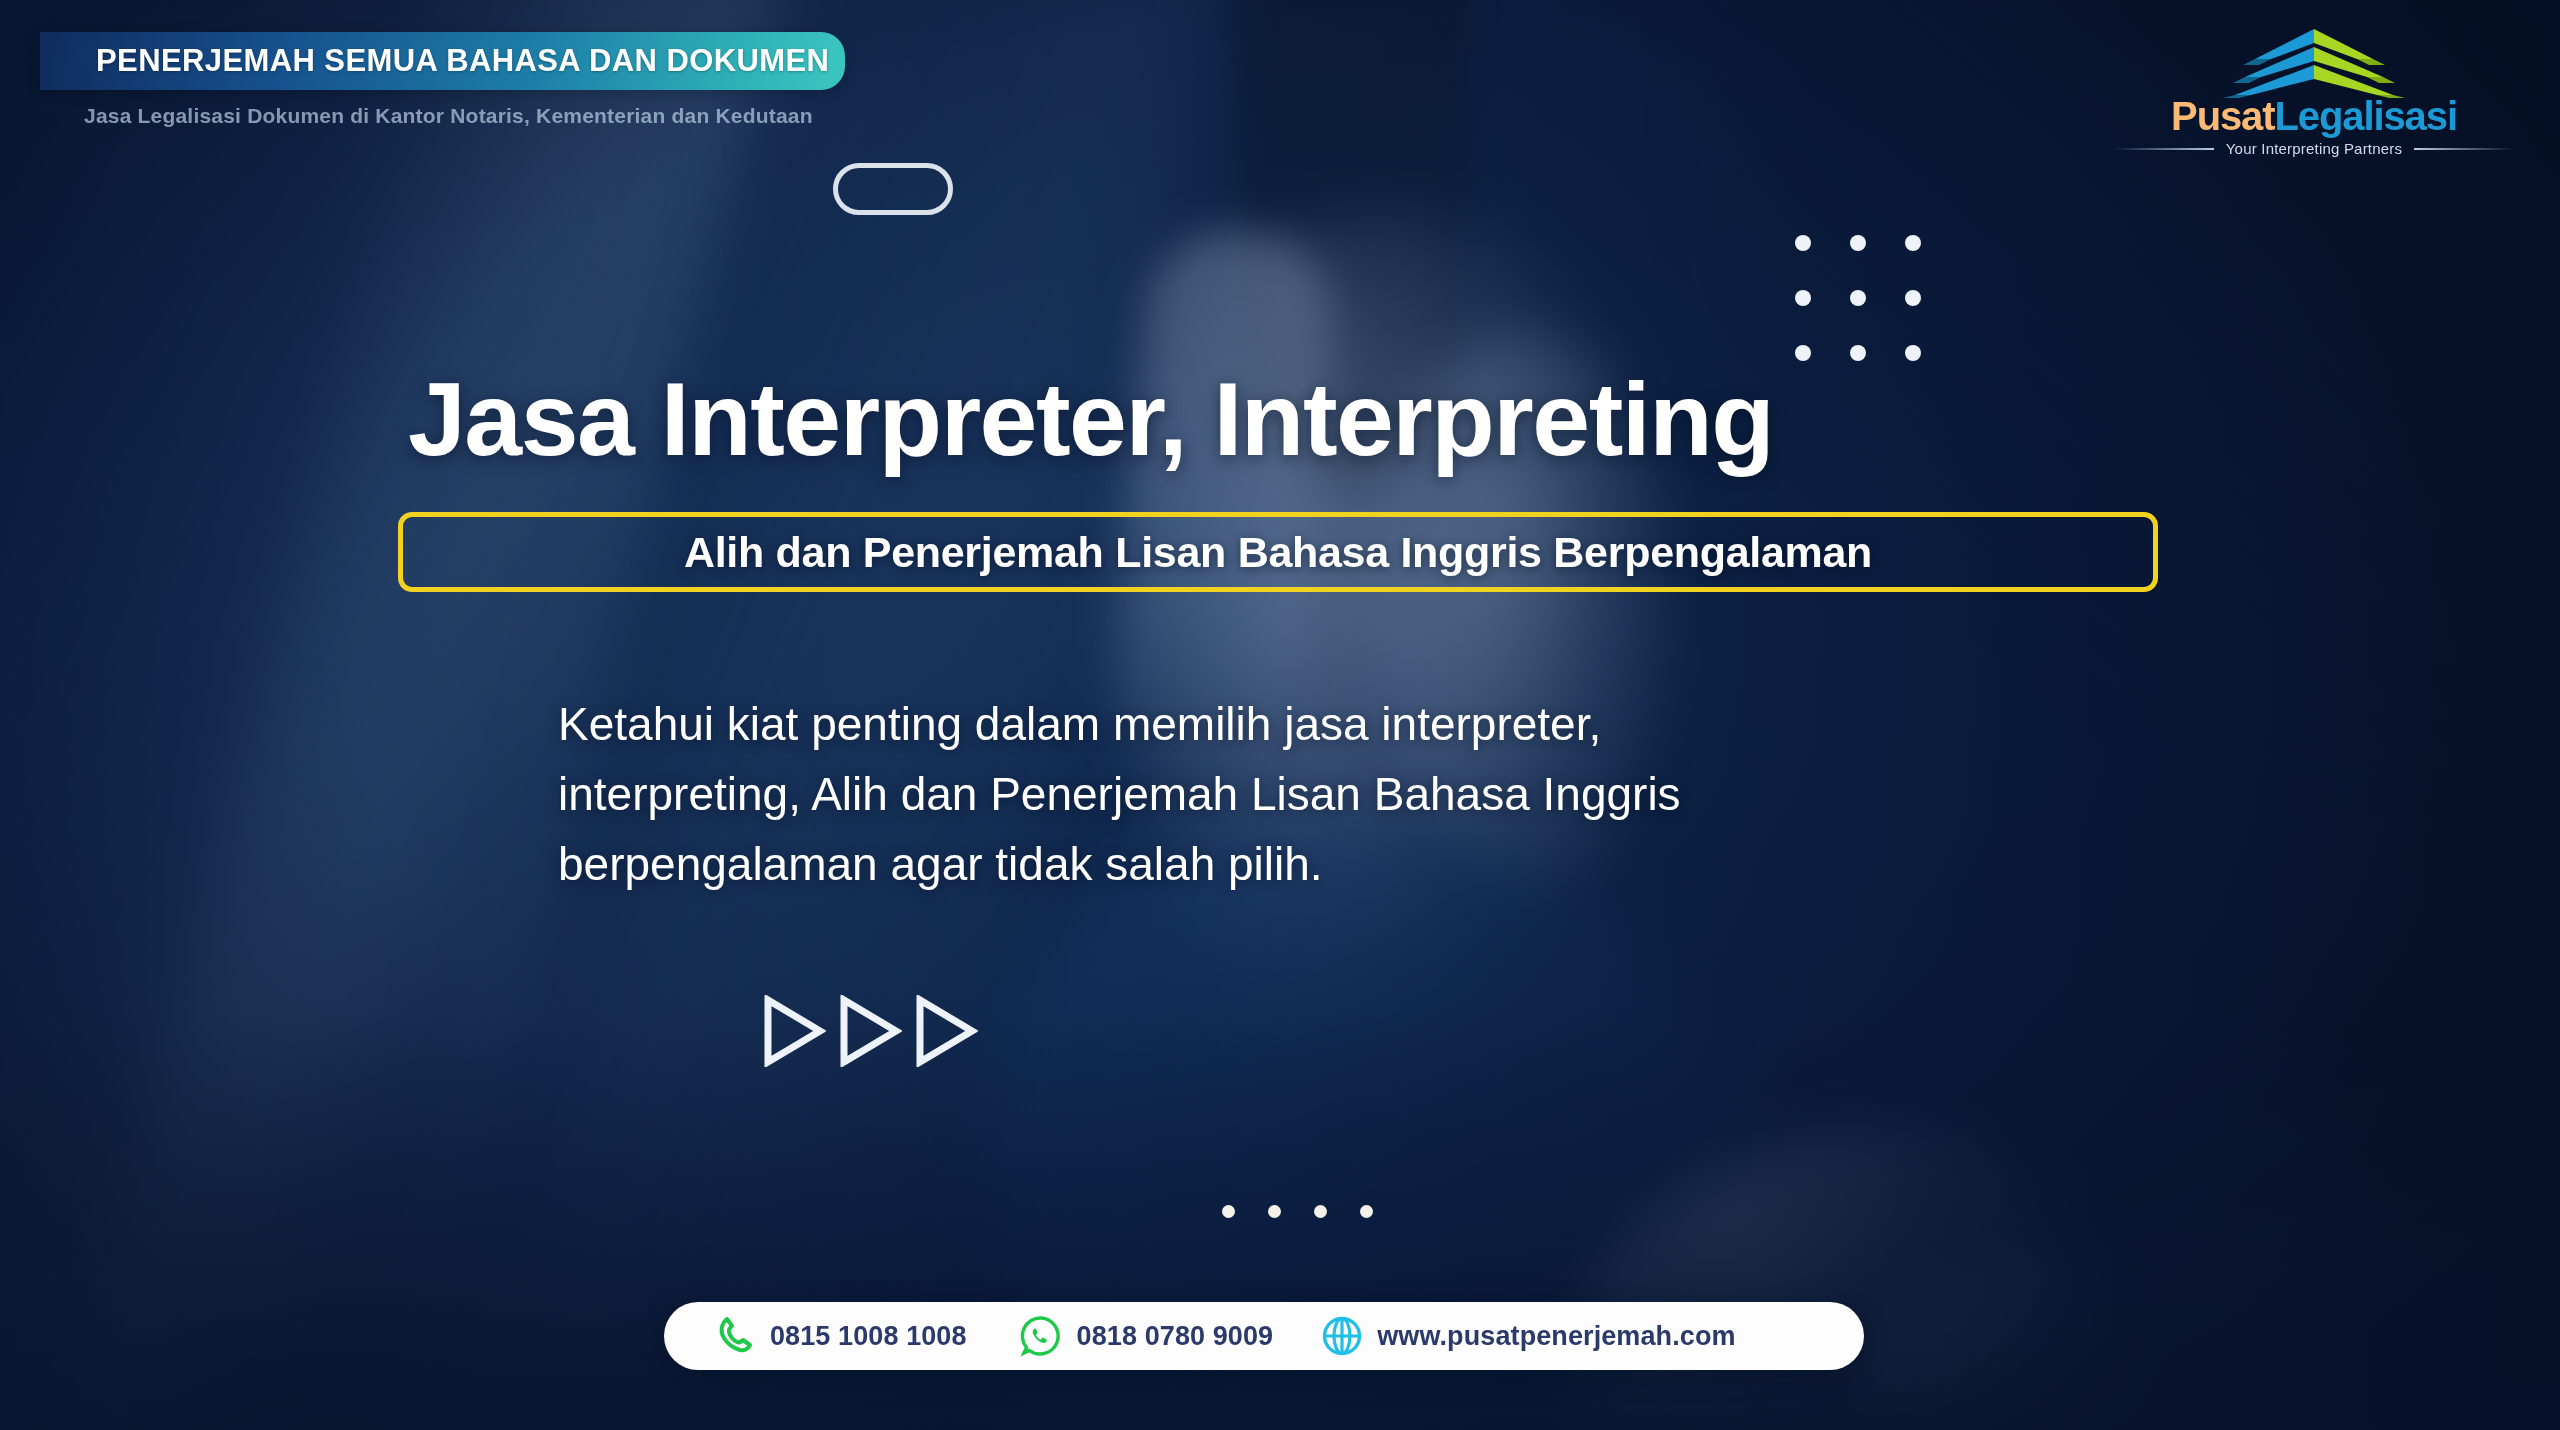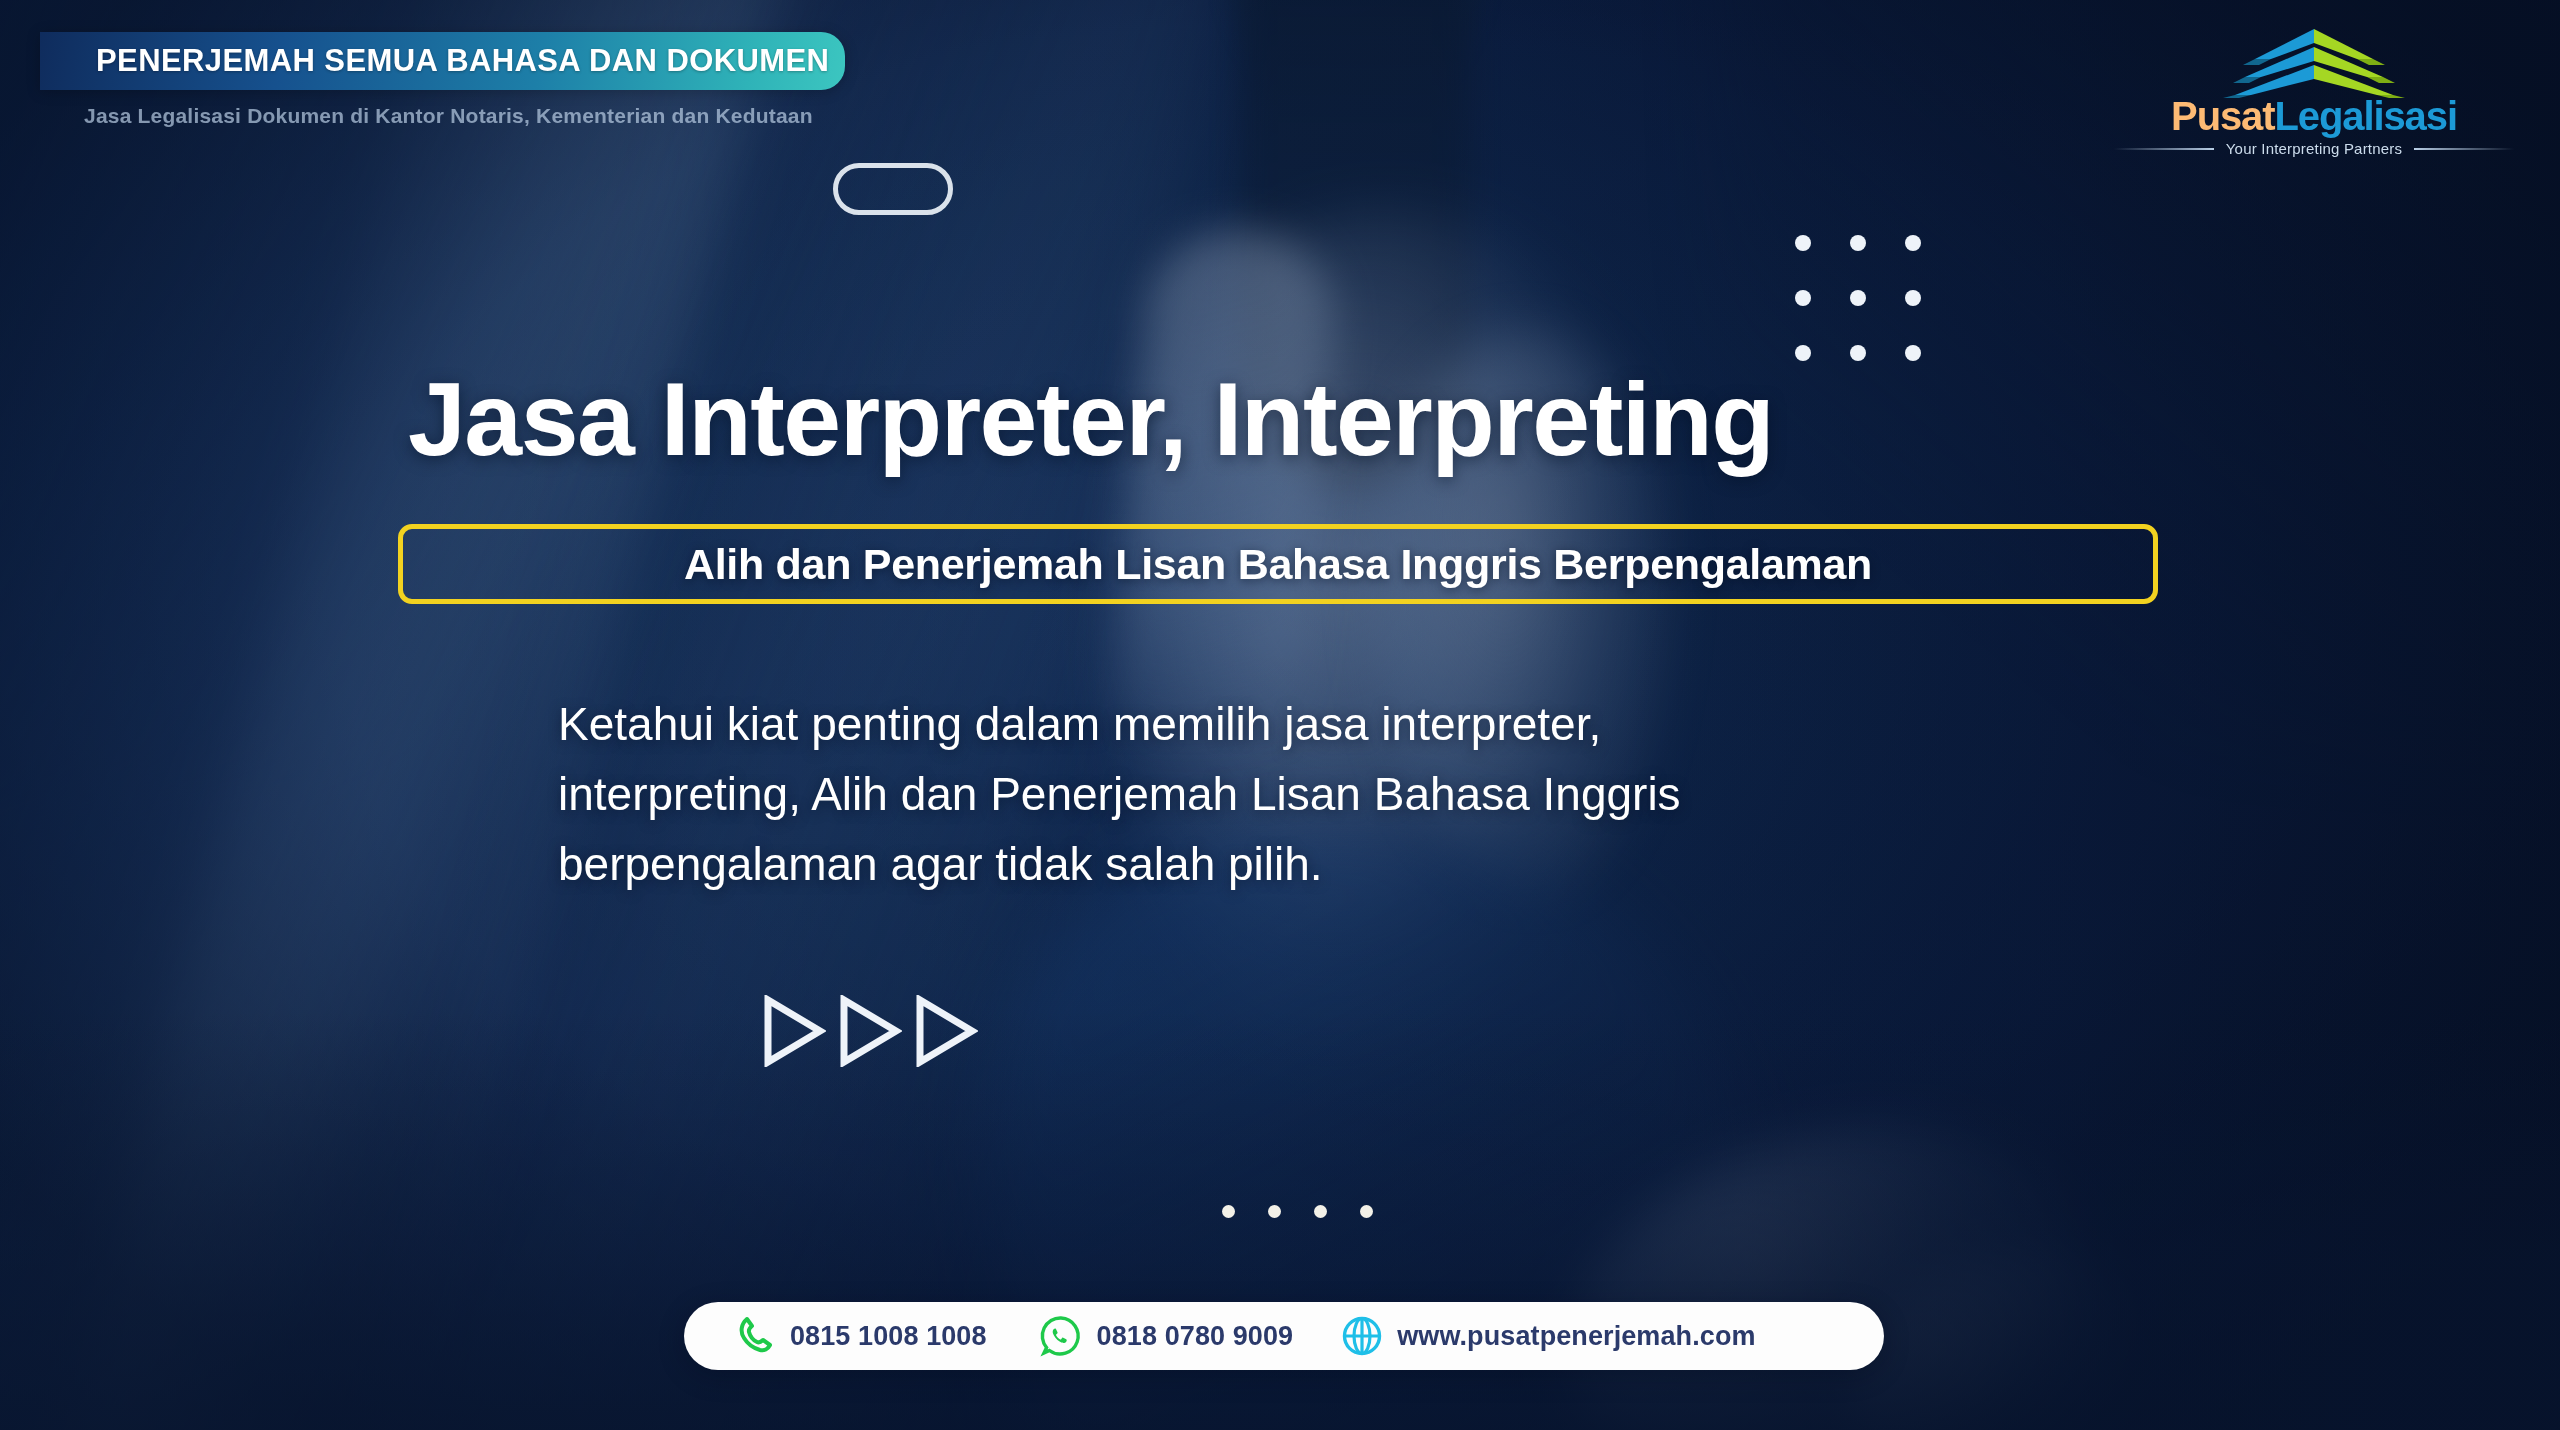--- a/index.html
+++ b/index.html
@@ -244,21 +244,21 @@
     font-weight:bold;
     letter-spacing:-1.5px;
     line-height:1.05;
     text-shadow:0 3px 16px rgba(4,14,34,0.55);
     white-space:nowrap;
   }
 
   
   .sub-box{
     position:absolute;
-    left:398px; top:524px;
+    left:398px; top:512px;
     width:1760px; height:80px;
     border:5px solid #f2d220;
     border-radius:14px;
     display:flex; align-items:center; justify-content:center;
   }
   .sub-box-text{
     color:#ffffff;
     font-size:43px;
     font-weight:bold;
     letter-spacing:-.3px;
@@ -294,21 +294,21 @@
     display:flex; gap:33px; align-items:center;
   }
   .dots-row i{
     display:block;width:13px;height:13px;border-radius:50%;
     background:#f3f1e8;
   }
 
   
   .contact-bar{
     position:absolute;
-    left:684px; top:1302px;
+    left:664px; top:1302px;
     width:1200px; height:68px;
     background:#fdfdfd;
     border-radius:34px;
     display:flex; align-items:flex-end;
     box-shadow:0 6px 26px rgba(2,10,28,0.30);
   }
   .contact-item{
     display:flex; align-items:center; gap:14px;
     height:100%;
   }

